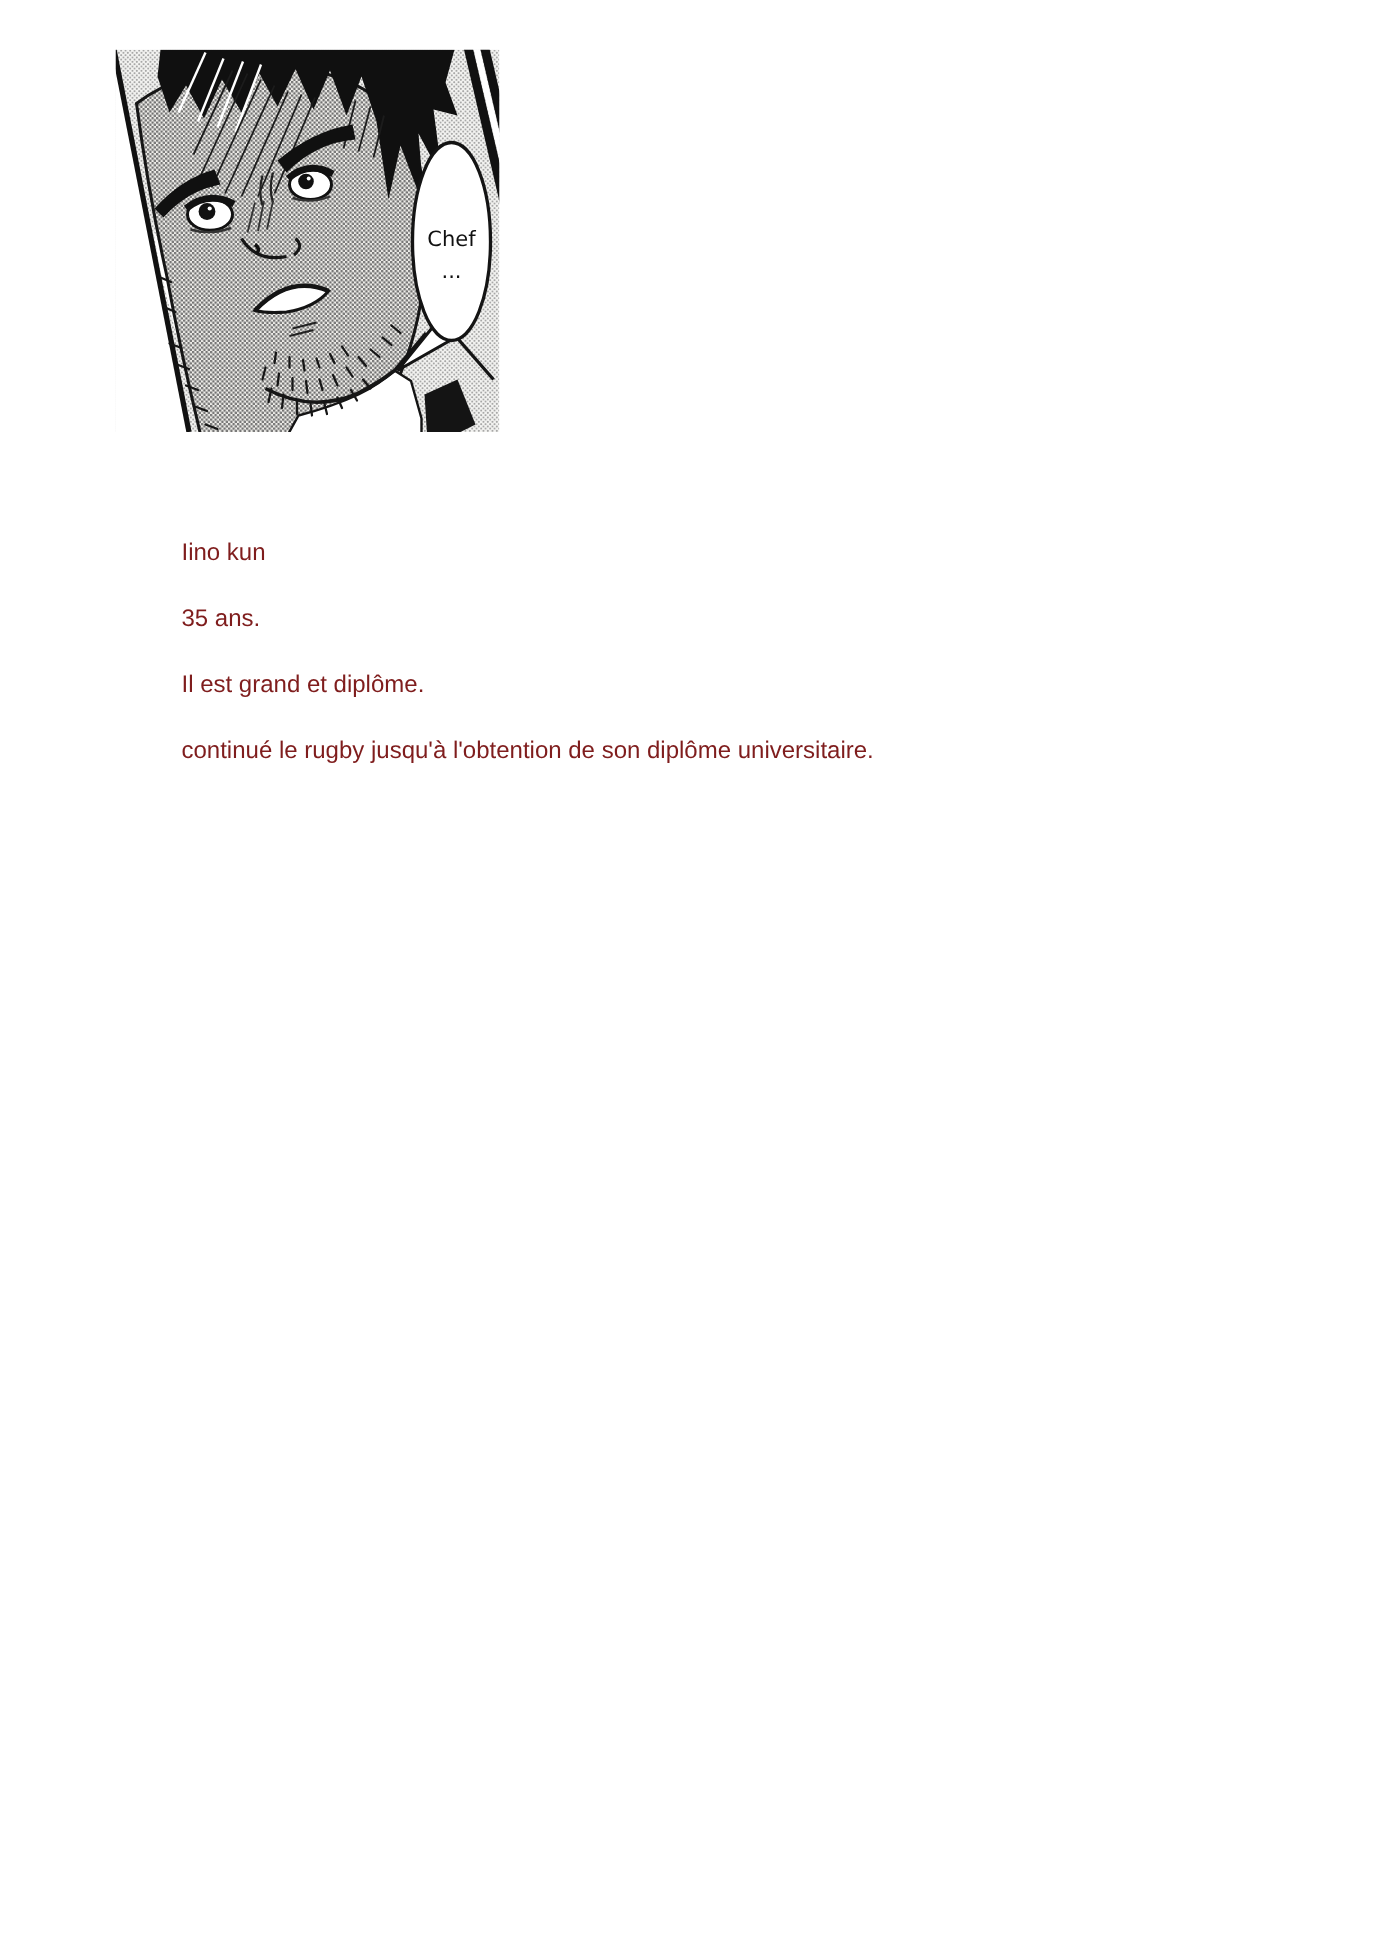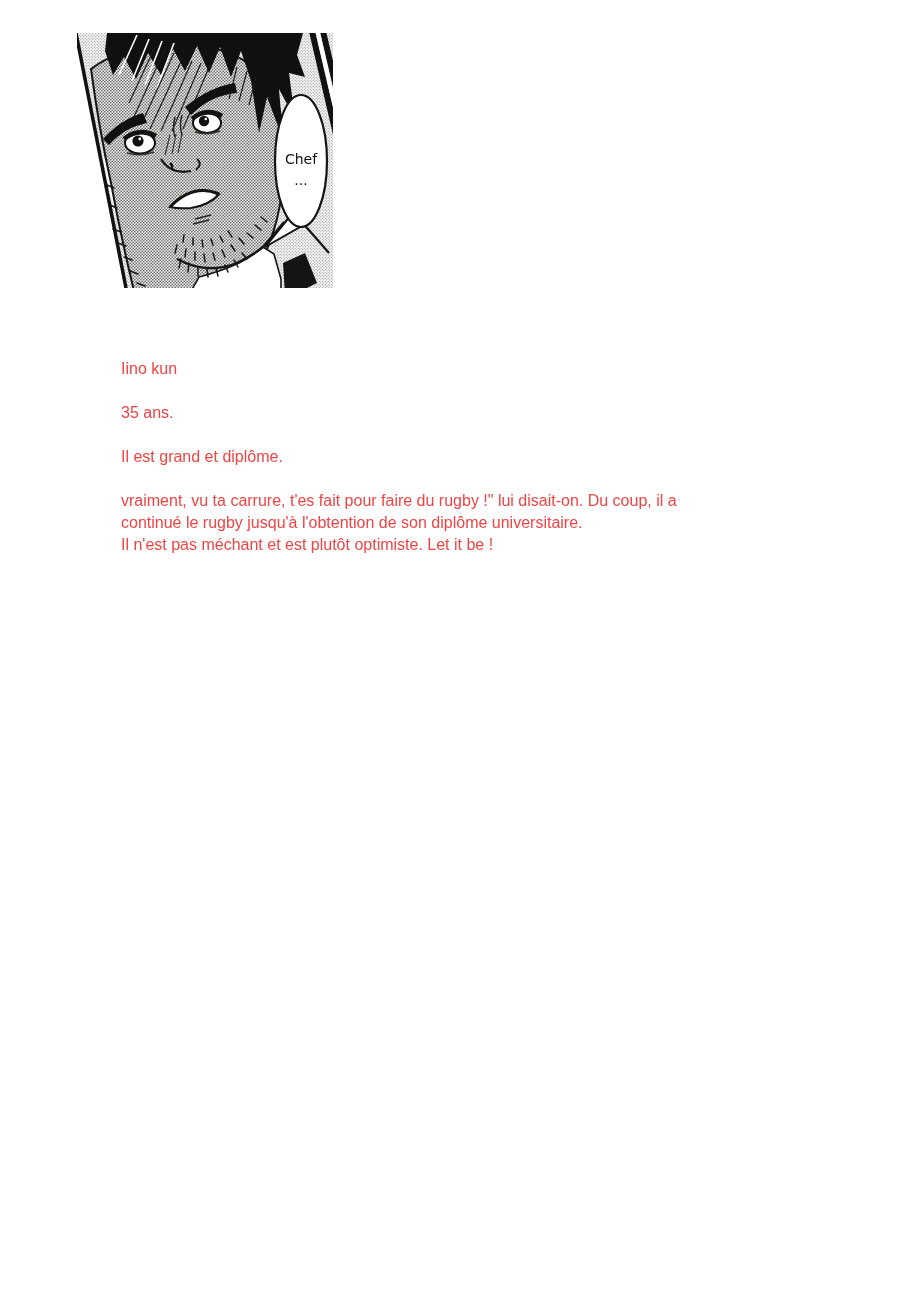--- a/index.html
+++ b/index.html
@@ -15,21 +15,21 @@
     position: absolute;
     left: 77px; top: 33px;
     width: 256px; height: 255px;
     overflow: hidden;
   }
   .manga-panel svg { display: block; }
   .profile {
     position: absolute;
     left: 121px; top: 358px;
     width: 720px;
-    color: #ef4444;
+    color: #7f1d1d;
     font-size: 16px;
     line-height: 22px;
   }
   .profile p { margin: 0 0 22px 0; }
   .bio-line { white-space: nowrap; }
   .bubble-text {
     font-family: "DejaVu Sans", sans-serif;
     font-size: 14px;
     fill: #111111;
   }
@@ -182,17 +182,15 @@
       <text class="bubble-text" x="224" y="152" text-anchor="middle">...</text>
     </g>
   </svg>
 </div>
 
 <div class="profile">
   <p>Iino kun</p>
   <p>35 ans.</p>
   <p>Il est grand et diplôme.</p>
   <div>
-    <div class="bio-line">vraiment, vu ta carrure, t'es fait pour faire du rugby !" lui disait-on. Du coup, il a</div>
     <div class="bio-line">continué le rugby jusqu'à l'obtention de son diplôme universitaire.</div>
-    <div class="bio-line">Il n'est pas méchant et est plutôt optimiste. Let it be !</div>
   </div>
 </div>
 
 </body></html>

